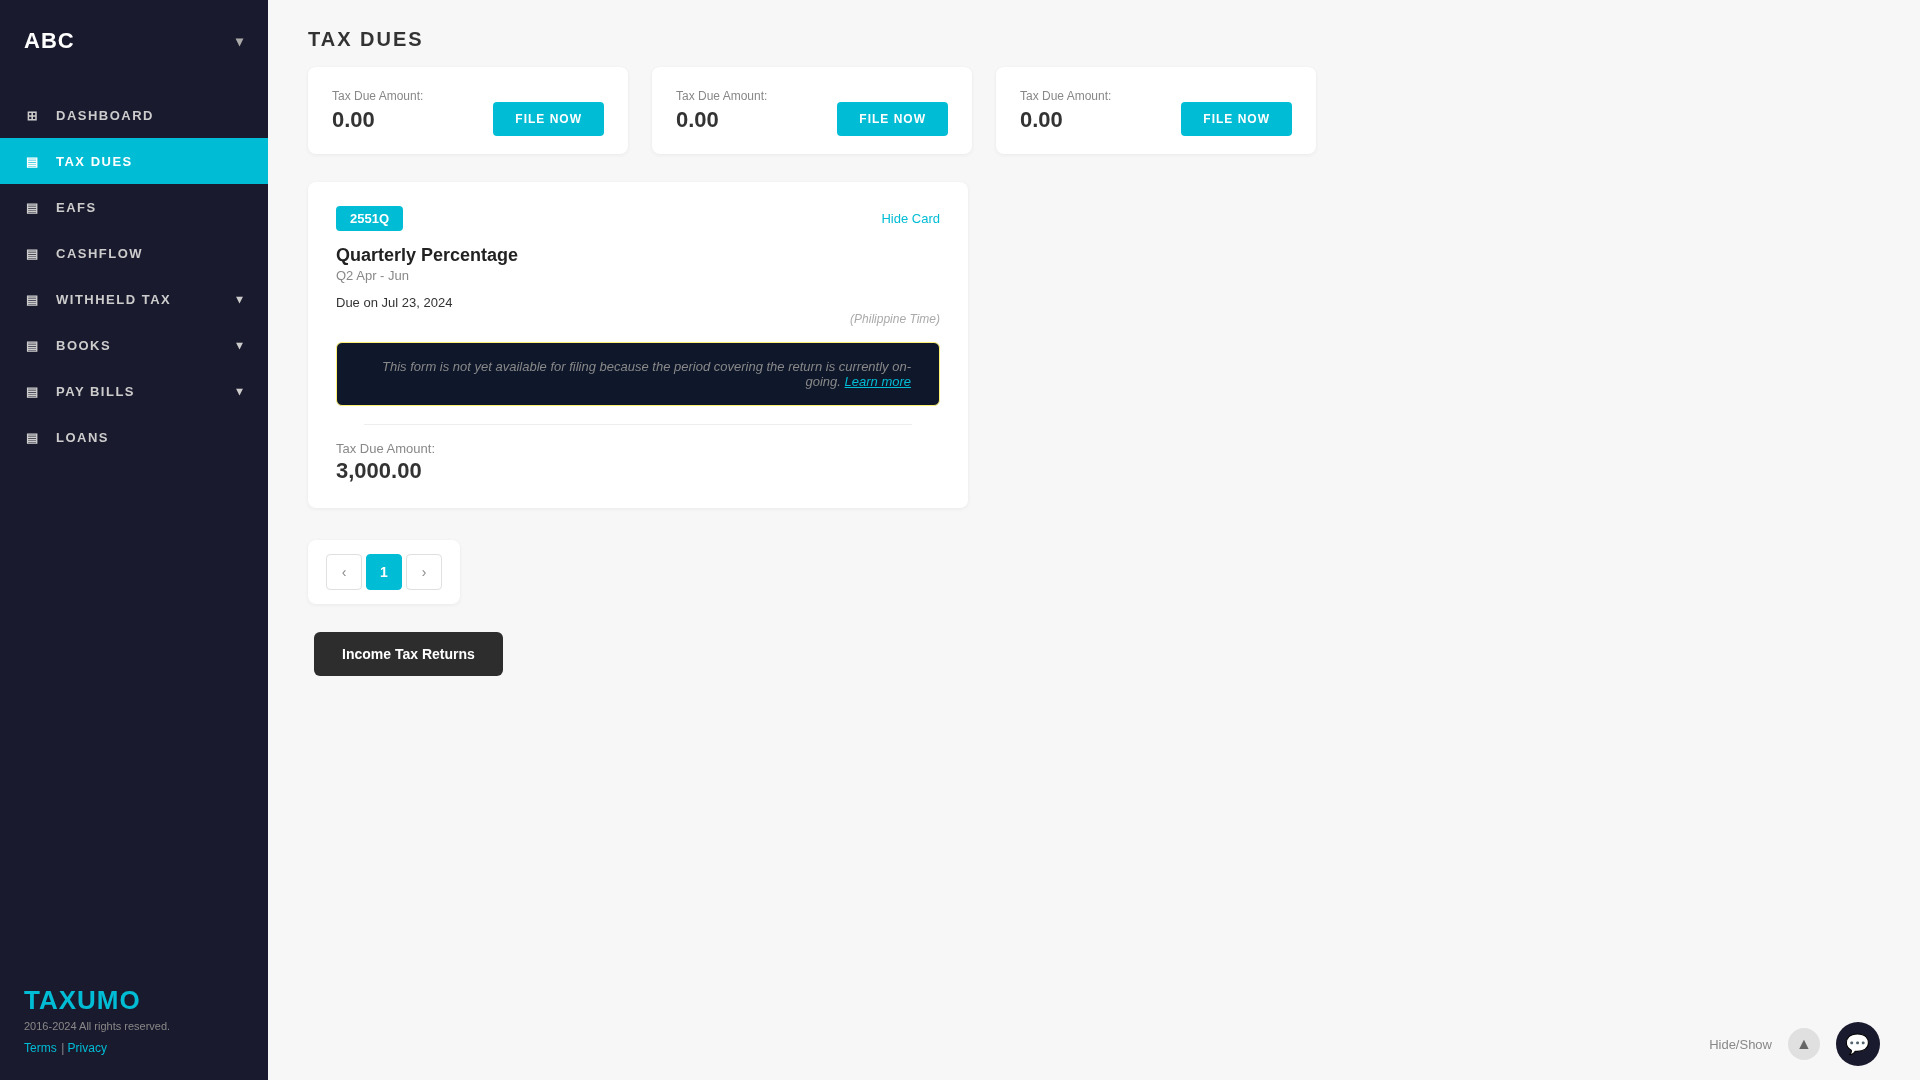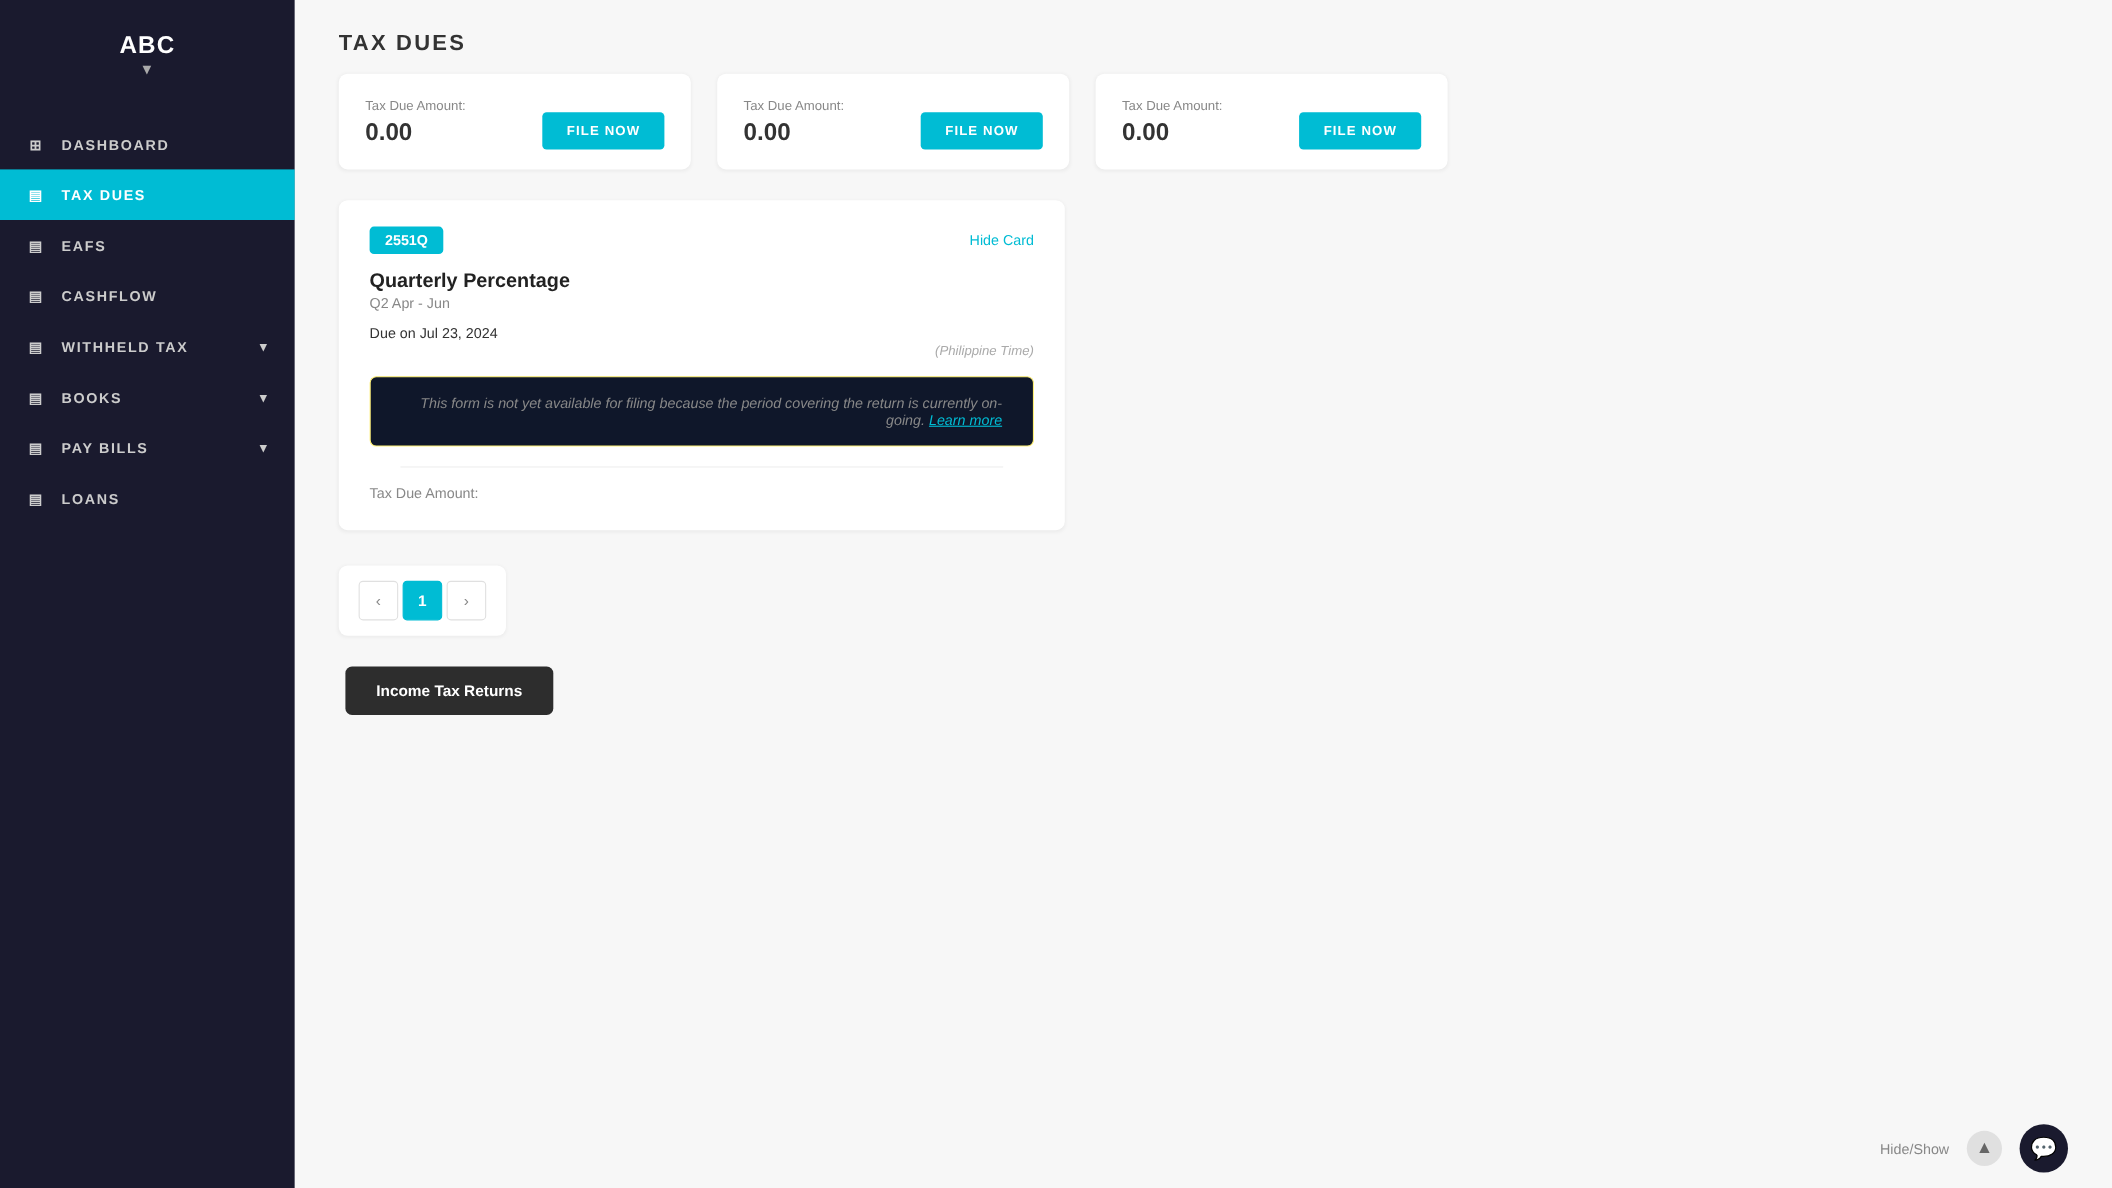--- a/index.html
+++ b/index.html
@@ -16,21 +16,20 @@
     }
     .sidebar-header {
       padding: 28px 24px;
       display: flex;
       align-items: center;
       justify-content: space-between;
       color: #fff;
       font-size: 22px;
       font-weight: 700;
       letter-spacing: 1px;
-      flex-direction: column;
     }
     .sidebar-header .chevron { color: #aaa; font-size: 14px; }
     .sidebar-nav { flex: 1; padding-top: 10px; }
     .nav-item {
       display: flex;
       align-items: center;
       padding: 14px 24px;
       color: #ccc;
       font-size: 13px;
       font-weight: 600;
@@ -284,20 +283,30 @@
     <div class="nav-item">
       <span class="nav-icon">▤</span>
       <span>PAY BILLS</span>
       <span class="chevron-right">▾</span>
     </div>
     <div class="nav-item">
       <span class="nav-icon">▤</span>
       <span>LOANS</span>
     </div>
   </nav>
+  <div class="sidebar-footer">
+    <div class="taxumo-logo">
+      <span>TAX</span><span style="color:#00bcd4;">UMO</span>
+    </div>
+    <div class="footer-copy">2016-2024 All rights reserved.</div>
+    <div class="footer-links">
+      <a href="#">Terms</a>
+      <a href="#">Privacy</a>
+    </div>
+  </div>
 </div>
 
 <div class="main">
   <div class="main-header">TAX DUES</div>
 
   <div class="cards-row">
     <div class="tax-card">
       <div class="card-left">
         <div class="card-label">Tax Due Amount:</div>
         <div class="card-amount">0.00</div>
@@ -329,20 +338,21 @@
     <div class="form-period">Q2 Apr - Jun</div>
     <div class="form-due">Due on Jul 23, 2024</div>
     <div class="form-due-tz">(Philippine Time)</div>
     <div class="warning-box">
       <span>This form is not yet available for filing because the period covering the return is currently on-going.</span>
       <span class="learn-more">Learn more</span>
     </div>
     <div class="divider"></div>
     <div style="padding-top:16px;">
       <div class="tax-due-label">Tax Due Amount:</div>
+      <div class="tax-due-amount">3,000.00</div>
     </div>
   </div>
 
   <div class="pagination">
     <button class="page-btn">‹</button>
     <button class="page-btn active">1</button>
     <button class="page-btn">›</button>
   </div>
 
   <button class="income-tax-btn">Income Tax Returns</button>

